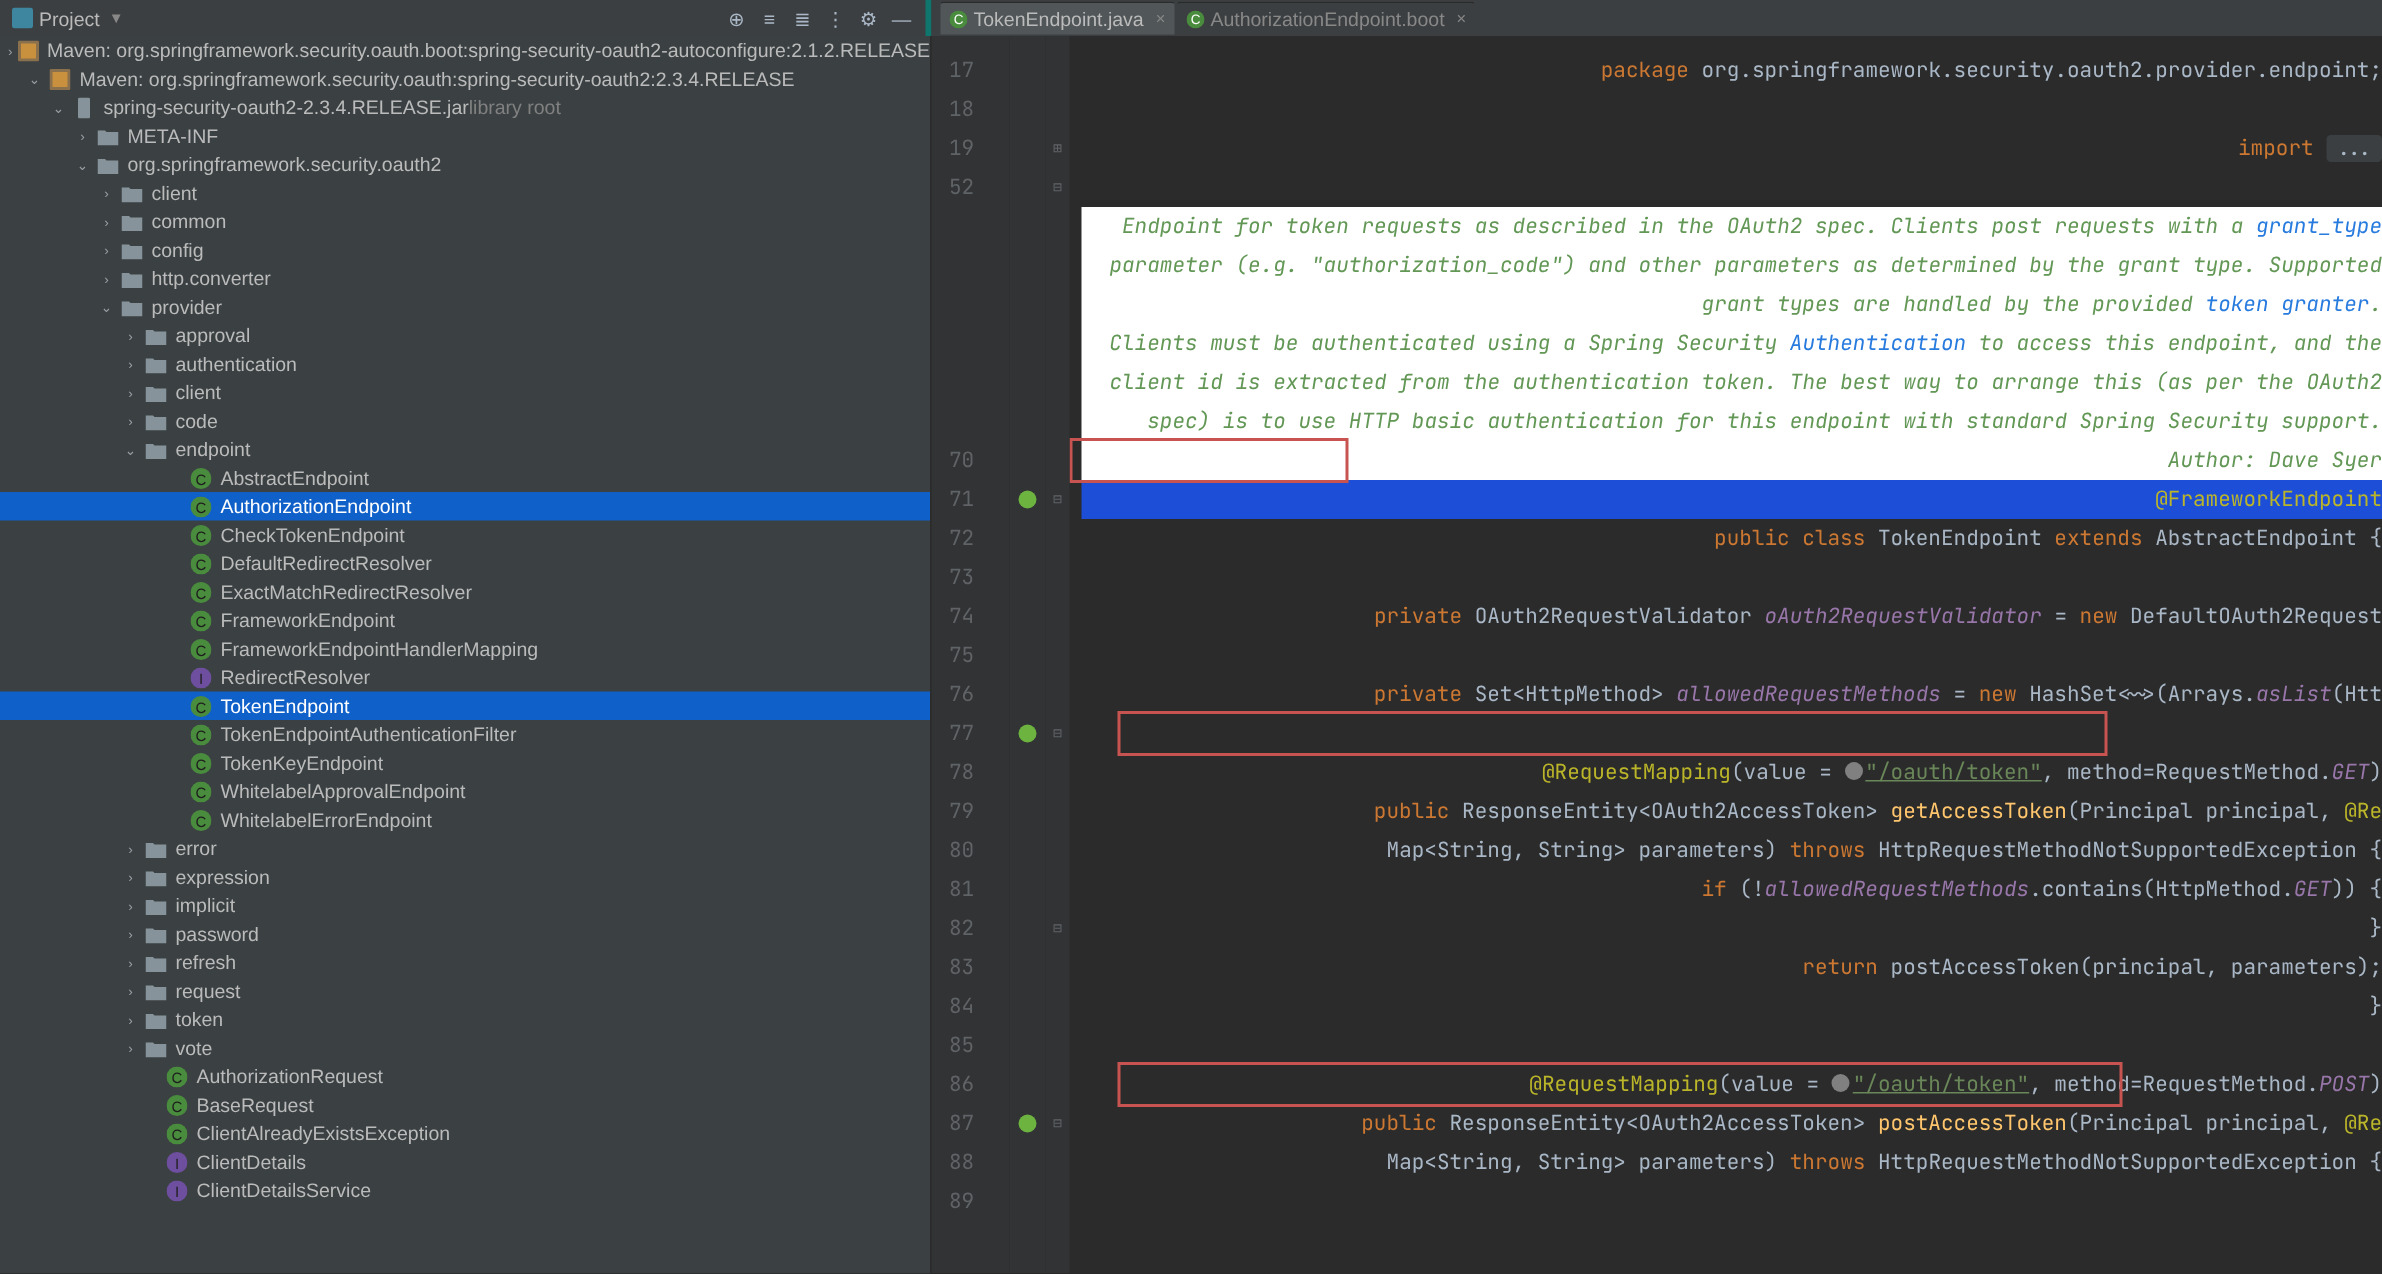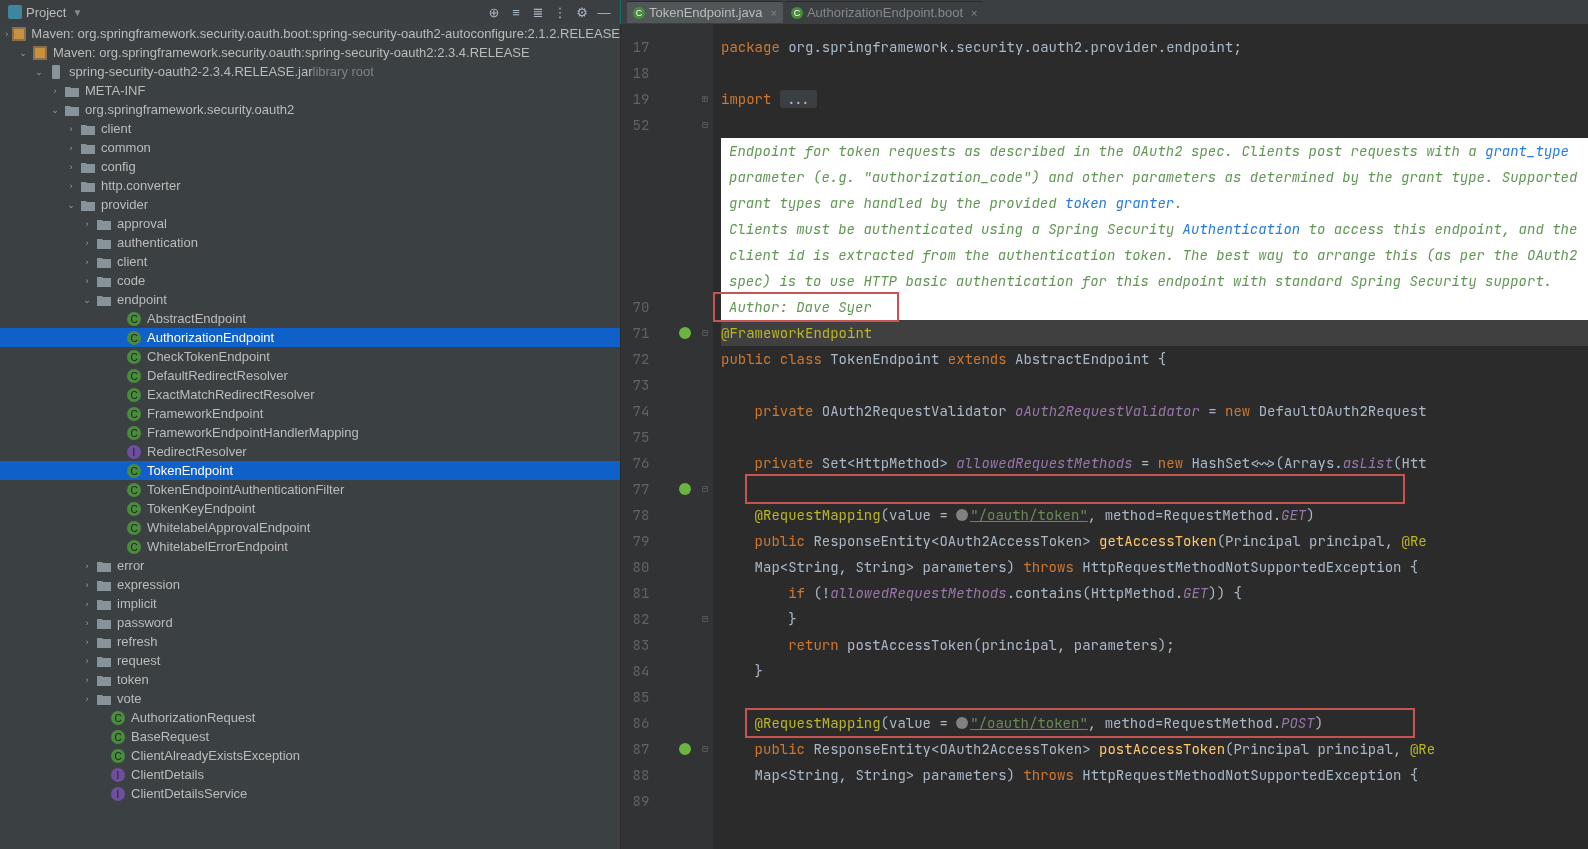--- a/index.html
+++ b/index.html
@@ -14,21 +14,21 @@
   display: flex;
   flex-direction: column;
 }
 .top-area { display: flex; height: 24px; }
 .project-header {
   width: 621px;
   background: #3c3f41;
   display: flex;
   align-items: center;
   padding: 0 8px;
-  border-right: 1px solid #0f766e;
+  border-right: 4px solid #0f766e;
 }
 .project-header .label { color: #bbbbbb; font-weight: 500; margin-left: 4px; }
 .project-header .arrow { color: #888; margin-left: 6px; font-size: 10px; }
 .project-toolbar { margin-left: auto; display: flex; gap: 6px; }
 .tool-icon { width: 16px; height: 16px; display: flex; align-items: center; justify-content: center; color: #a9b7c6; cursor: pointer; }
 
 .tabs-bar {
   flex: 1;
   background: #3c3f41;
   display: flex;
@@ -86,21 +86,21 @@
   color: #606366;
   text-align: right;
   padding: 10px 8px 0 0;
   min-width: 52px;
 }
 .gutter-line { height: 26px; padding-right: 4px; text-align: center; }
 .fold-col { width: 16px; background: #313335; padding-top: 10px; }
 .mark-col { width: 24px; background: #313335; padding-top: 10px; }
 .mark-cell, .fold-cell { height: 26px; display: flex; align-items: center; justify-content: center; color: #606366; font-size: 10px; }
 .code-area { padding: 10px 0 0 8px; flex: 1; overflow: hidden; position: relative; }
-.code-line { height: 26px; white-space: pre; }
+.code-line { height: 26px; white-space: pre; text-align: right; }
 
 .kw { color: #cc7832; }
 .ann { color: #bbb529; }
 .str { color: #6a8759; }
 .meth { color: #ffc66d; }
 .static { color: #9876aa; font-style: italic; }
 
 .doc-block {
   background: #ffffff;
   color: #629755;
@@ -710,21 +710,21 @@
       <div class="doc-block">
         <div class="code-line"><span>Endpoint for token requests as described in the OAuth2 spec. Clients post requests with a </span><span class="nlink">grant_type</span></div>
         <div class="code-line"><span>parameter (e.g. "authorization_code") and other parameters as determined by the grant type. Supported</span></div>
         <div class="code-line"><span>grant types are handled by the provided </span><span class="nlink">token</span><span> </span><span class="nlink">granter</span>.</div>
         <div class="code-line"><span>Clients must be authenticated using a Spring Security </span><span class="nlink">Authentication</span><span> to access this endpoint, and the</span></div>
         <div class="code-line"><span>client id is extracted from the authentication token. The best way to arrange this (as per the OAuth2</span></div>
         <div class="code-line"><span>spec) is to use HTTP basic authentication for this endpoint with standard Spring Security support.</span></div>
         <div class="code-line"><span>Author: Dave Syer</span></div>
       </div>
 
-      <div class="code-line" style="background:#404040"><span class="ann">@FrameworkEndpoint</span></div>
+      <div class="code-line" style="background:#1d4ed8"><span class="ann">@FrameworkEndpoint</span></div>
       <div class="code-line"><span class="kw">public</span> <span class="kw">class</span> <span>TokenEndpoint</span> <span class="kw">extends</span> <span>AbstractEndpoint</span> {</div>
       <div class="code-line"></div>
       <div class="code-line">    <span class="kw">private</span> <span>OAuth2RequestValidator</span> <span class="static">oAuth2RequestValidator</span> = <span class="kw">new</span> <span>DefaultOAuth2Request</span></div>
       <div class="code-line"></div>
       <div class="code-line">    <span class="kw">private</span> <span>Set</span>&lt;<span>HttpMethod</span>&gt; <span class="static">allowedRequestMethods</span> = <span class="kw">new</span> <span>HashSet</span><span>&lt;~&gt;</span>(<span>Arrays.</span><span class="static">asList</span><span>(Htt</span></div>
       <div class="code-line"></div>
       <div class="code-line">    <span class="ann">@RequestMapping</span><span>(value = </span><span class="url-badge"></span><span class="str" style="text-decoration:underline">"/oauth/token"</span><span>, method=RequestMethod.</span><span class="static">GET</span>)</div>
       <div class="code-line">    <span class="kw">public</span> <span>ResponseEntity</span>&lt;<span>OAuth2AccessToken</span>&gt; <span class="meth">getAccessToken</span>(<span>Principal principal</span>, <span class="ann">@Re</span></div>
       <div class="code-line">    <span>Map&lt;String, String&gt; parameters)</span> <span class="kw">throws</span> <span>HttpRequestMethodNotSupportedException</span> {</div>
       <div class="code-line">        <span class="kw">if</span> <span>(!</span><span class="static">allowedRequestMethods</span><span>.contains(</span><span>HttpMethod</span>.<span class="static">GET</span>)) {</div>

